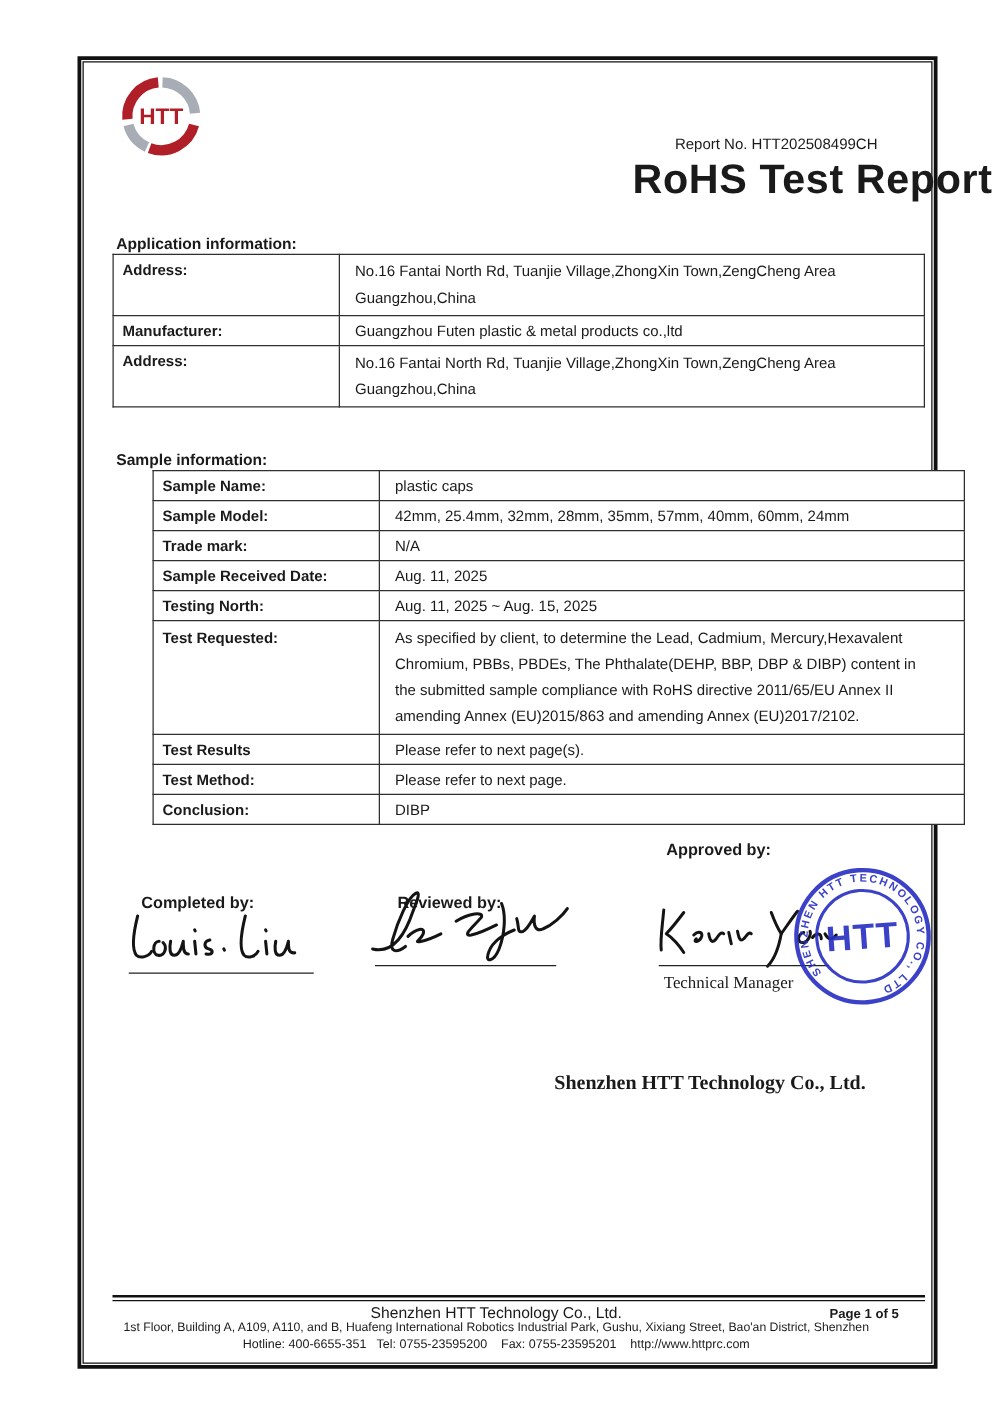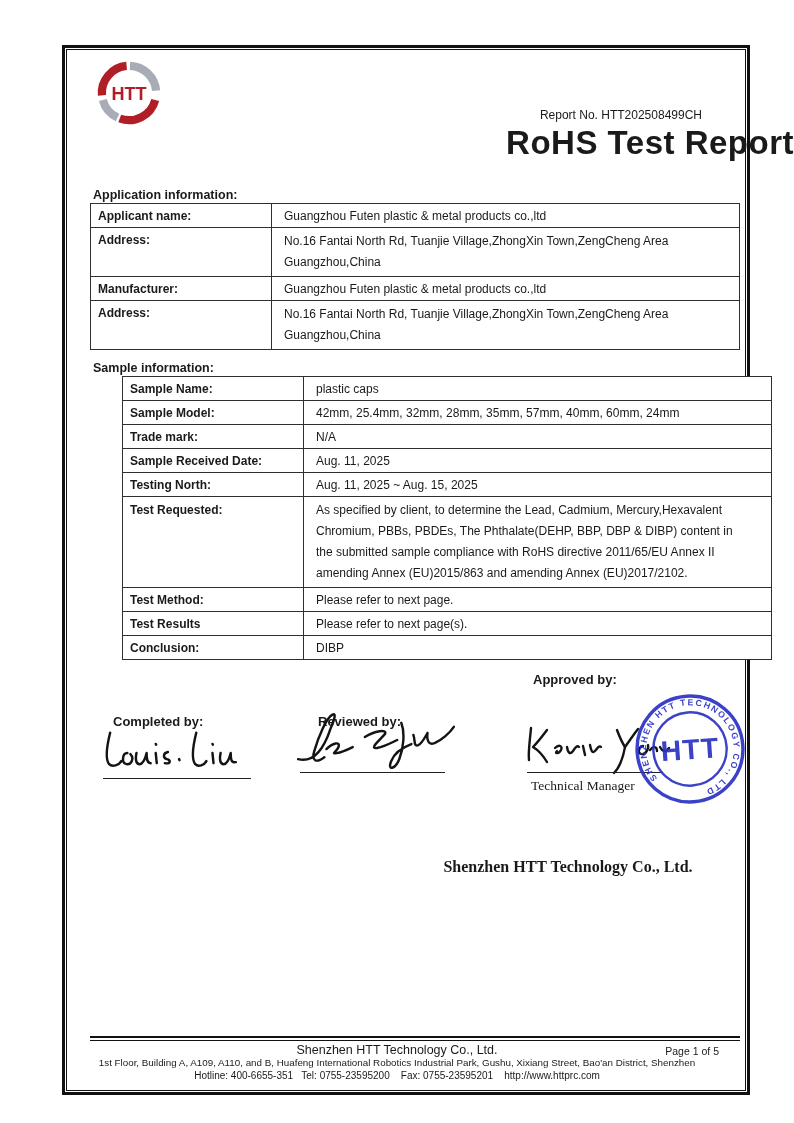--- a/index.html
+++ b/index.html
@@ -62,24 +62,20 @@
     <text x="45" y="53" text-anchor="middle" font-family="Liberation Sans, sans-serif" font-size="22" font-weight="bold" fill="#b01f27">HTT</text>
   </svg>
 </div>
 
 <div class="abs report-no">Report No. HTT202508499CH</div>
 <div class="abs title">RoHS Test Report</div>
 
 <div class="abs section-label" style="left:93px;top:188px;">Application information:</div>
 <table class="abs" style="left:90px;top:203px;width:650px;">
   <tbody>
-      <tr class="single">
-    <td class="lbl">Applicant name:</td>
-    <td class="val">Guangzhou Futen plastic &amp; metal products co.,ltd</td>
-  </tr>
   <tr>
     <td class="lbl" style="vertical-align:top;padding-top:4px;">Address:</td>
     <td class="val pre">No.16 Fantai North Rd, Tuanjie Village,ZhongXin Town,ZengCheng Area
 Guangzhou,China</td>
   </tr>
   <tr class="single">
     <td class="lbl">Manufacturer:</td>
     <td class="val">Guangzhou Futen plastic &amp; metal products co.,ltd</td>
   </tr>
   <tr>
@@ -114,26 +110,26 @@
     <td class="val">Aug. 11, 2025 ~ Aug. 15, 2025</td>
   </tr>
   <tr>
     <td class="lbl" style="vertical-align:top;padding-top:5px;">Test Requested:</td>
     <td class="val pre">As specified by client, to determine the Lead, Cadmium, Mercury,Hexavalent
 Chromium, PBBs, PBDEs, The Phthalate(DEHP, BBP, DBP &amp; DIBP) content in
 the submitted sample compliance with RoHS directive 2011/65/EU Annex II
 amending Annex (EU)2015/863 and amending Annex (EU)2017/2102.</td>
   </tr>
   <tr class="single">
+    <td class="lbl">Test Results</td>
+    <td class="val">Please refer to next page(s).</td>
+  </tr>
+  <tr class="single">
     <td class="lbl">Test Method:</td>
     <td class="val">Please refer to next page.</td>
-  </tr>
-  <tr class="single">
-    <td class="lbl">Test Results</td>
-    <td class="val">Please refer to next page(s).</td>
   </tr>
   <tr class="single">
     <td class="lbl">Conclusion:</td>
     <td class="val">DIBP</td>
   </tr>
 </tbody>
   </table>
 
 <div class="abs sig-label" style="left:113px;top:714px;">Completed by:</div>
 <div class="abs" style="left:100px;top:724px;" aria-label="Louis.Liu">
@@ -195,17 +191,17 @@
     <text x="56" y="66" text-anchor="middle" font-family="Liberation Sans, sans-serif" font-size="28" font-weight="bold" letter-spacing="1" fill="#2b32c4">HTT</text>
   </svg>
 </div>
 
 <div class="abs company-line" style="left:418px;top:858px;width:300px;">Shenzhen HTT Technology Co., Ltd.</div>
 
 <div class="abs footer-rule" style="left:90px;top:1036px;width:650px;"></div>
 <div class="abs" style="left:67px;top:1043px;width:660px;">
   <div style="position:relative;">
     <div class="footer-company">Shenzhen HTT Technology Co., Ltd.</div>
-    <div class="footer-page" style="position:absolute;right:8px;top:2px;">Page 1 of 5</div>
+    <div class="footer-page" style="position:absolute;right:8px;top:2px;font-weight:bold;">Page 1 of 5</div>
   </div>
   <div class="footer-address">1st Floor, Building A, A109, A110, and B, Huafeng International Robotics Industrial Park, Gushu, Xixiang Street, Bao'an District, Shenzhen</div>
   <div class="footer-contacts" style="margin-top:2px;">Hotline: 400-6655-351   Tel: 0755-23595200    Fax: 0755-23595201    http://www.httprc.com</div>
 </div>
 
 </body></html>

